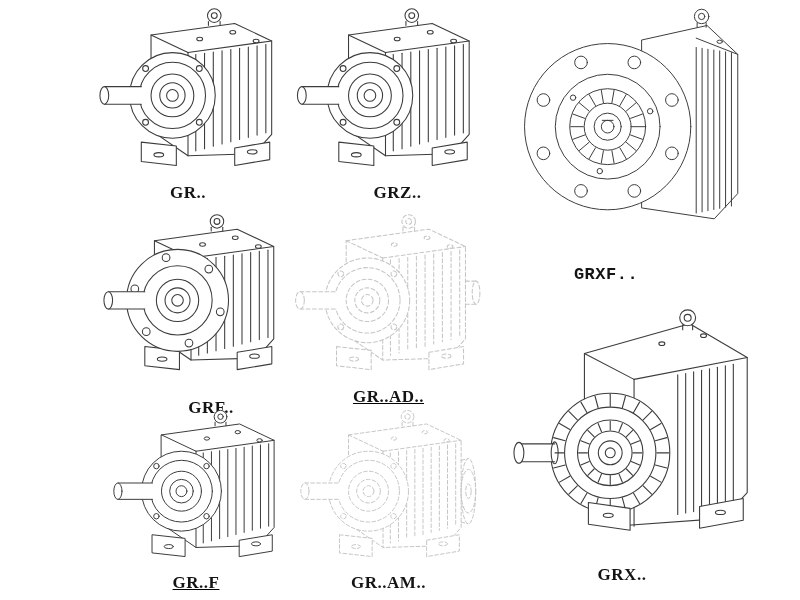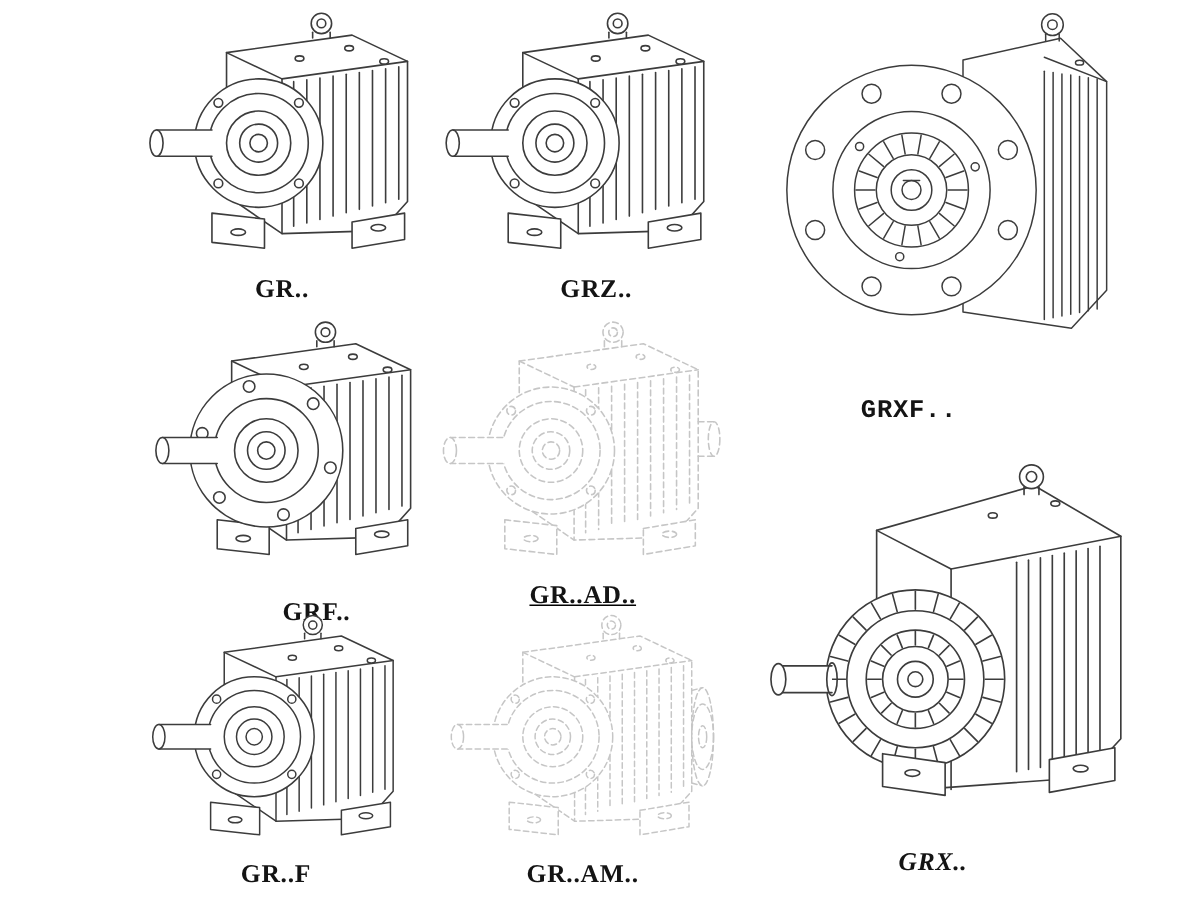--- a/index.html
+++ b/index.html
@@ -7,22 +7,22 @@
   .page{position:relative;width:800px;height:600px;background:#ffffff;}
   .fig{position:absolute;display:flex;flex-direction:column;align-items:center;}
   .art{width:100%;}
   .art svg{width:100%;height:100%;display:block;}
   .caption{font-weight:bold;font-size:17px;letter-spacing:.5px;color:#141414;text-align:center;margin-top:1px;white-space:nowrap;}
   #fig-0{left:88px;top:2px;width:200px;}   #fig-0 .art{height:180px;}
   #fig-1{left:288px;top:2px;width:195px;}  #fig-1 .art{height:180px;}
   #fig-2{left:492px;top:2px;width:300px;font-family:Liberation Mono, monospace;}  #fig-2 .art{height:262px;} #fig-2 .caption{transform:translateX(-36px);}
   #fig-3{left:86px;top:208px;width:210px;} #fig-3 .art{height:178px;} #fig-3 .caption{transform:translateX(20px);margin-top:12px;}
   #fig-4{left:286px;top:208px;width:205px;text-decoration:underline;}#fig-4 .art{height:178px;}
-  #fig-5{left:492px;top:296px;width:300px;}#fig-5 .art{height:268px;} #fig-5 .caption{transform:translateX(-20px);font-style:italic;}
-  #fig-6{left:84px;top:404px;width:200px;} #fig-6 .art{height:168px;}
+  #fig-5{left:492px;top:296px;width:300px;}#fig-5 .art{height:268px;} #fig-5 .caption{transform:translateX(-20px);}
+  #fig-6{left:96px;top:404px;width:200px;text-decoration:underline;} #fig-6 .art{height:168px;}
   #fig-7{left:286px;top:404px;width:205px;justify-content:center;}#fig-7 .art{height:168px;}
   #fig-1 .caption{transform:translateX(12px);}
 </style>
 </head>
 <body>
 
 <div class="page">
 
   <div class="fig" id="fig-0">
     <div class="art">

